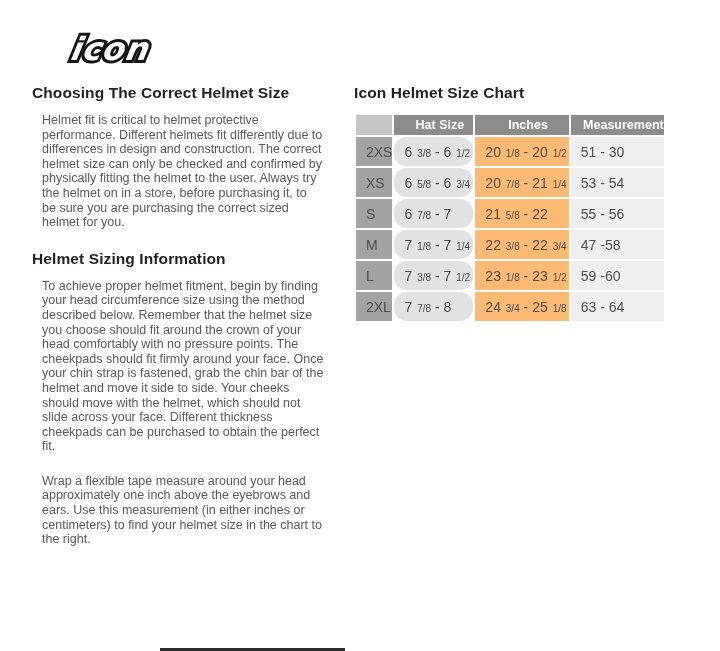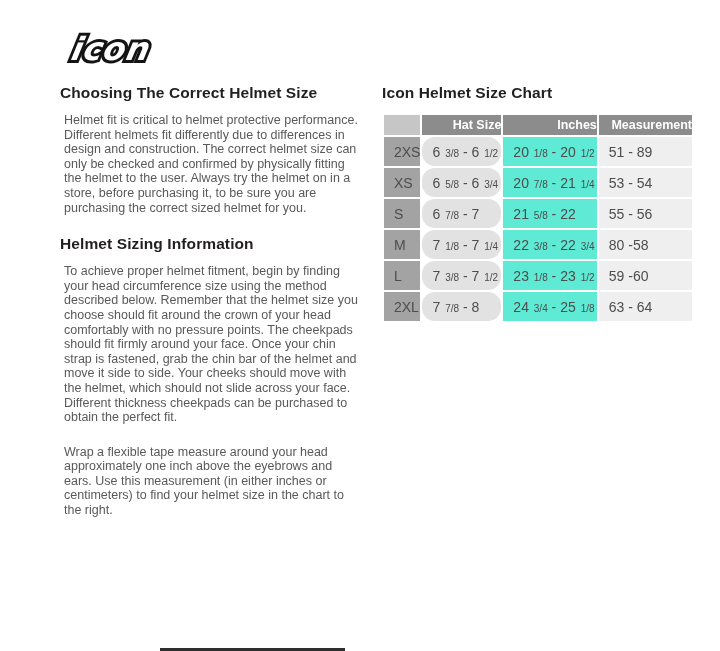--- a/index.html
+++ b/index.html
@@ -8,54 +8,54 @@
     background:#ffffff;
     font-family:"Liberation Sans", sans-serif;
     position:relative;
     overflow:hidden;
   }
   .page { position:absolute; inset:0; }
 
   .logo { position:absolute; left:60px; top:22px; }
 
   .columns {
-    position:absolute; left:60px; top:84px;
+    position:absolute; left:32px; top:84px;
     display:flex; align-items:flex-start;
   }
   .left-col { width:302px; margin-right:20px; }
   .right-col { width:312px; }
 
   h2.section-heading, h2.chart-title {
     margin:0 0 11px 0;
     font-size:15.5px; font-weight:bold; color:#231f20;
     letter-spacing:0.1px;
   }
   .left-col h2.section-heading { margin-top:0; }
   .left-col .section + .section { margin-top:20px; }
   .section p {
-    margin:4px;
+    margin:10px;
     font-size:12.5px; line-height:14.6px; color:#58595b;
   }
 
   table.size-chart {
     border-collapse:separate; border-spacing:2px;
     margin-top:4px;
   }
   table.size-chart th {
     height:20px; font-size:12.5px; font-weight:bold; color:#ffffff;
-    background:#8c8c8c; text-align:right; padding:0 0 0 12px;
+    background:#8c8c8c; text-align:center; padding:0 0 0 12px;
   }
   table.size-chart th.corner { background:#c6c6c6; }
   table.size-chart td {
     height:29px; font-size:14px; color:#4d4d4d;
     padding:0 0 0 10px; white-space:nowrap;
   }
   td.col-size { width:24px; background:#a3a3a3; font-size:12.5px; color:#58595b; padding-left:2px; }
   td.col-hat  { width:82px;  background:#e2e2e2;border-radius:13px; }
-  td.col-in   { width:92px;  background:#5eead4; }
+  td.col-in   { width:92px;  background:#fdba74; }
   td.col-cm   { width:84px;  background:#efefef; font-size:13.5px; color:#6d6e71; }
   th.col-hat-h { width:82px; }
   th.col-in-h  { width:92px; }
   th.col-cm-h  { width:84px; }
   .frac { font-size:10px; margin-left:1px; }
 
   .bottom-bar {
     position:absolute; left:160px; bottom:0;
     width:185px; height:3px; background:#2e2e2e;
   }
@@ -98,39 +98,39 @@
             <th class="col-hat-h">Hat Size</th>
             <th class="col-in-h">Inches</th>
             <th class="col-cm-h">Measurement</th>
           </tr>
         </thead>
         <tbody>
             <tr>
               <td class="col-size">2XS</td>
               <td class="col-hat">6 <span class="frac">3/8</span> - 6 <span class="frac">1/2</span></td>
               <td class="col-in">20 <span class="frac">1/8</span> - 20 <span class="frac">1/2</span></td>
-              <td class="col-cm">51 - 89</td>
+              <td class="col-cm">51 - 30</td>
             </tr>
             <tr>
               <td class="col-size">XS</td>
               <td class="col-hat">6 <span class="frac">5/8</span> - 6 <span class="frac">3/4</span></td>
               <td class="col-in">20 <span class="frac">7/8</span> - 21 <span class="frac">1/4</span></td>
               <td class="col-cm">53 - 54</td>
             </tr>
             <tr>
               <td class="col-size">S</td>
               <td class="col-hat">6 <span class="frac">7/8</span> - 7</td>
               <td class="col-in">21 <span class="frac">5/8</span> - 22</td>
               <td class="col-cm">55 - 56</td>
             </tr>
             <tr>
               <td class="col-size">M</td>
               <td class="col-hat">7 <span class="frac">1/8</span> - 7 <span class="frac">1/4</span></td>
               <td class="col-in">22 <span class="frac">3/8</span> - 22 <span class="frac">3/4</span></td>
-              <td class="col-cm">80 -58</td>
+              <td class="col-cm">47 -58</td>
             </tr>
             <tr>
               <td class="col-size">L</td>
               <td class="col-hat">7 <span class="frac">3/8</span> - 7 <span class="frac">1/2</span></td>
               <td class="col-in">23 <span class="frac">1/8</span> - 23 <span class="frac">1/2</span></td>
               <td class="col-cm">59 -60</td>
             </tr>
             <tr>
               <td class="col-size">2XL</td>
               <td class="col-hat">7 <span class="frac">7/8</span> - 8</td>

